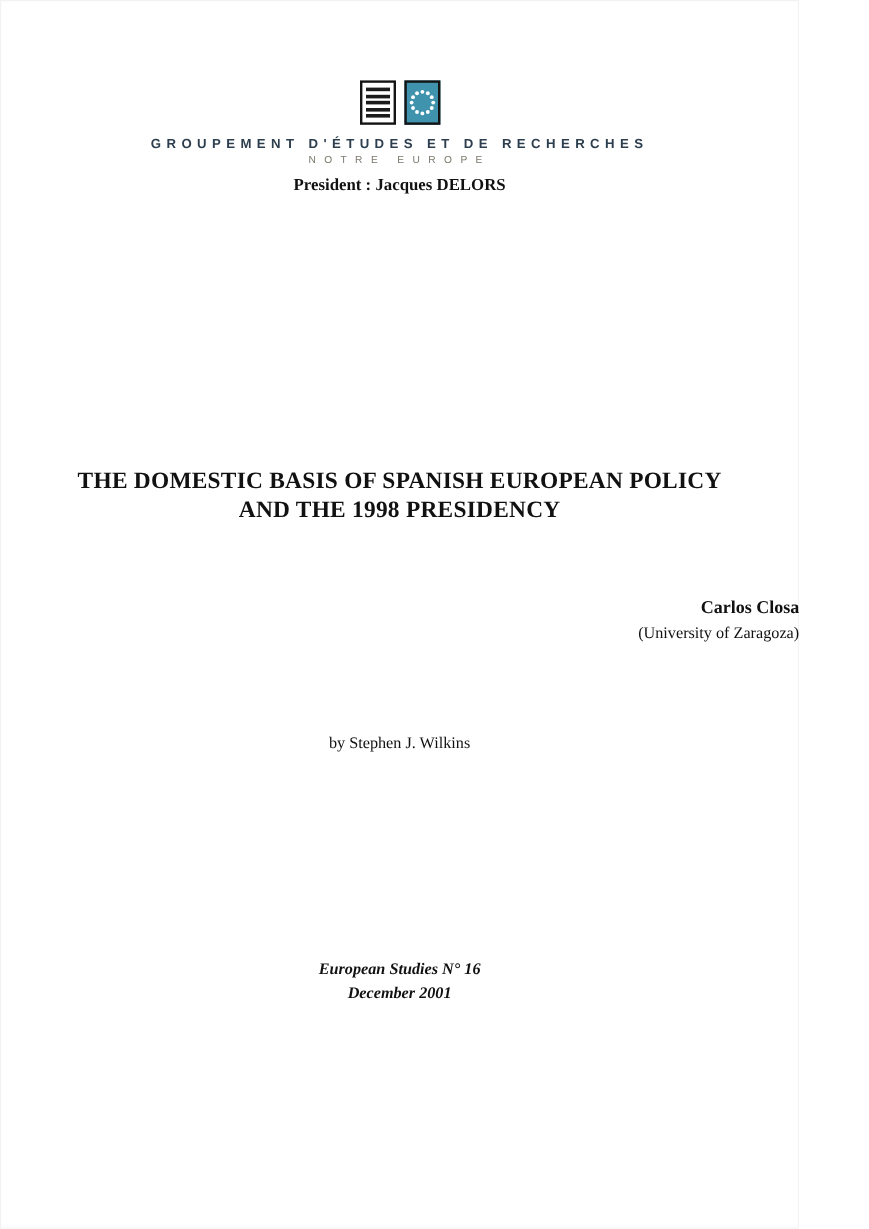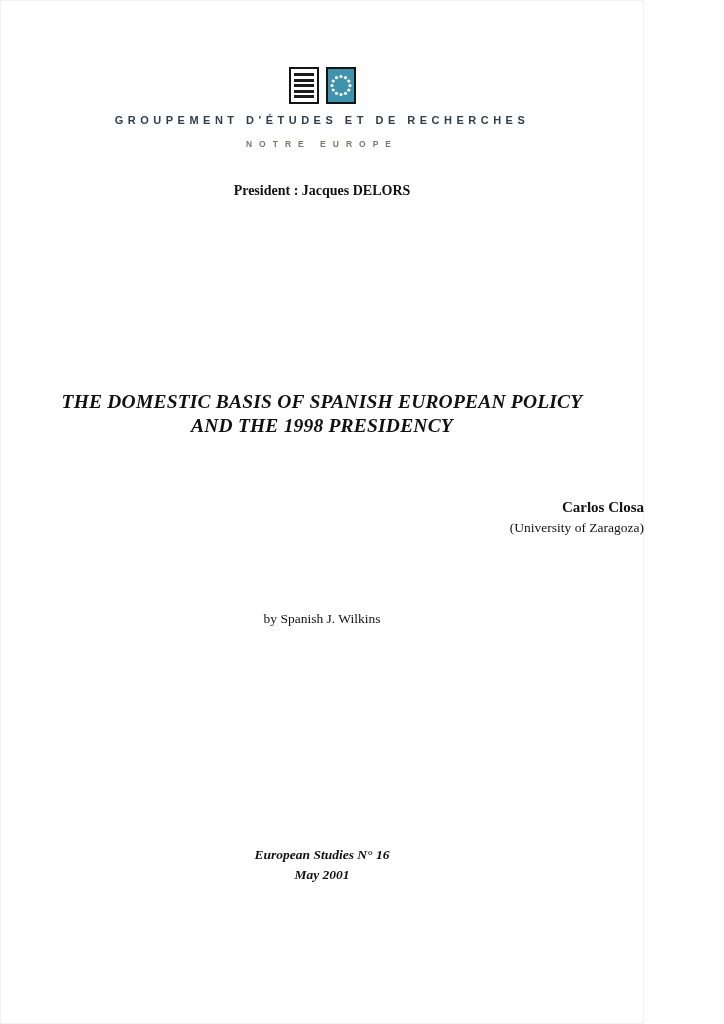--- a/index.html
+++ b/index.html
@@ -9,20 +9,21 @@
   }
   .page {
     position: relative;
     width: 644px;
     height: 1024px;
     background: #ffffff;
     box-shadow: inset 0 0 0 1px #f2f2f2;
     overflow: hidden;
     font-family: "Liberation Serif", serif;
     color: #111111;
+    padding-left: 22px;
   }
   .block {
     position: absolute;
     left: 0;
     width: 100%;
     text-align: center;
   }
 
   
   .logo-row {
@@ -60,41 +61,38 @@
     top: 114px;
     font-family: "Liberation Sans", sans-serif;
     font-weight: bold;
     font-size: 11px;
     letter-spacing: 4.5px;
     color: #2d3e4e;
   }
   .org-subtitle {
     top: 128px;
     font-family: "Liberation Sans", sans-serif;
-    font-weight: bold;
+    font-weight: normal;
     font-size: 8.5px;
     letter-spacing: 7px;
     color: #7d786e;
-    margin-top: 11px;
   }
   .president-line {
     top: 147px;
     font-weight: bold;
     font-size: 14px;
-    margin-top: 36px;
   }
 
   
   .doc-title {
     top: 390px;
     font-weight: bold;
     font-size: 19.5px;
     line-height: 24px;
     letter-spacing: 0.2px;
-    font-style: italic;
   }
 
   
   .author-name {
     top: 499px;
     font-weight: bold;
     font-size: 15px;
     text-align: right;
   }
   .author-affiliation {
@@ -105,21 +103,21 @@
 
   
   .translation {
     top: 609px;
     font-size: 13.5px;
     line-height: 20px;
   }
 
   
   .series-footer {
-    top: 845px;
+    top: 798px;
     font-weight: bold;
     font-style: italic;
     font-size: 13.5px;
     line-height: 20px;
   }
 </style>
 </head>
 <body>
 
 <div class="page">
@@ -160,21 +158,21 @@
 
   <div class="block doc-title">
     <div>THE DOMESTIC BASIS OF SPANISH EUROPEAN POLICY</div>
     <div>AND THE 1998 PRESIDENCY</div>
   </div>
 
   <div class="block author-name">Carlos Closa</div>
   <div class="block author-affiliation">(University of Zaragoza)</div>
 
   <div class="block translation">
-    <div>by Spanish J. Wilkins</div>
+    <div>by Stephen J. Wilkins</div>
   </div>
 
   <div class="block series-footer">
     <div>European Studies N° 16</div>
-    <div>May 2001</div>
+    <div>December 2001</div>
   </div>
 
 </div>
 
 </body></html>

